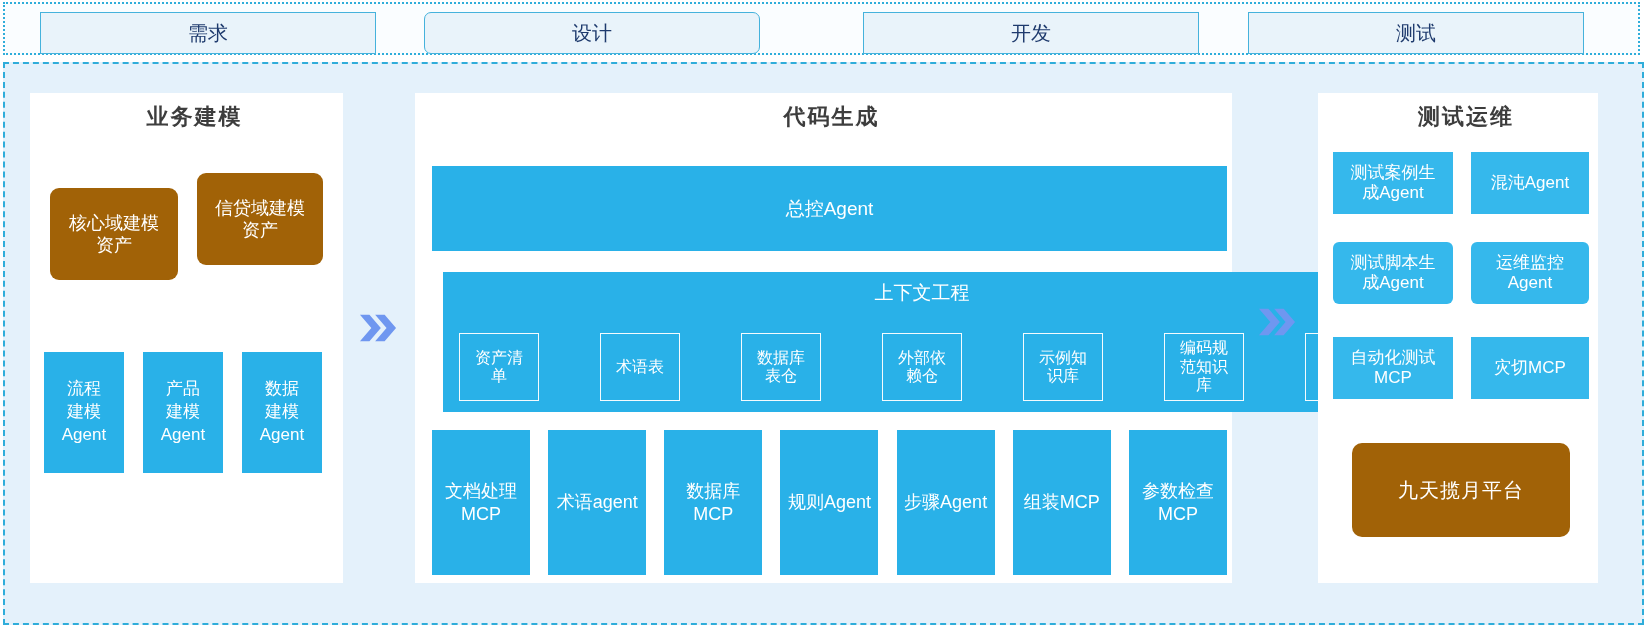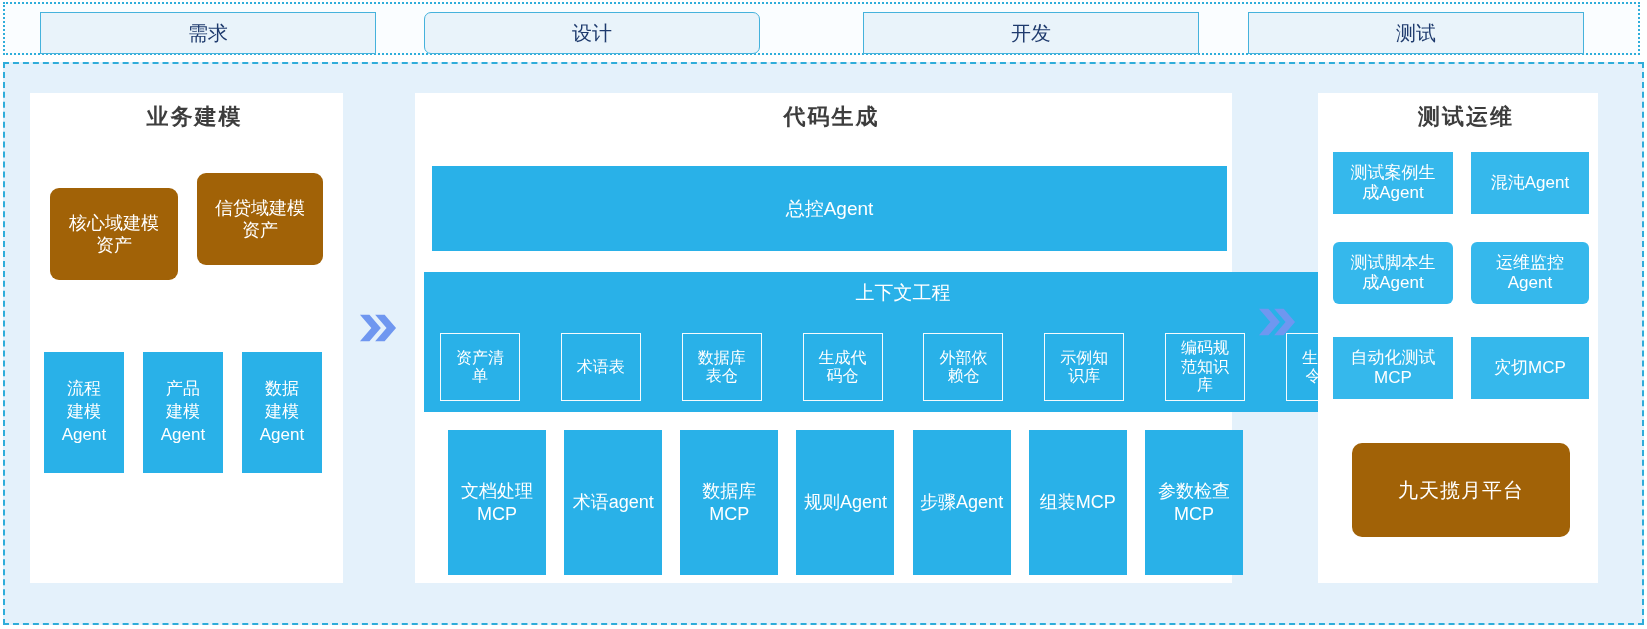--- a/index.html
+++ b/index.html
@@ -34,30 +34,30 @@
   .cyan-light{background:#35b8ec;}
 
   
   .asset-0{left:20px;top:95px;width:128px;height:92px;font-size:18px;line-height:1.25;}
   .asset-1{left:167px;top:80px;width:126px;height:92px;font-size:18px;line-height:1.25;}
   .bagent{top:259px;width:80px;height:121px;font-size:17px;line-height:1.35;}
   .bagent.a0{left:14px;} .bagent.a1{left:113px;} .bagent.a2{left:212px;}
 
   
   .master-bar{left:17px;top:73px;width:795px;height:85px;font-size:19px;}
-  .context-section{position:absolute;left:9px;top:179px;width:958px;height:140px;background:#29b1e8;}
+  .context-section{position:absolute;left:28px;top:179px;width:958px;height:140px;background:#29b1e8;}
   .context-title{position:absolute;left:0;top:8px;width:100%;text-align:center;
     color:#ffffff;font-size:19px;}
   .ctx-row{position:absolute;left:0;top:45px;width:100%;height:68px;
     display:flex;justify-content:space-between;padding:16px 16px;box-sizing:border-box;}
   .ctx-box{width:80px;height:68px;border:1px solid rgba(255,255,255,0.95);
     display:flex;align-items:center;justify-content:center;text-align:center;
     color:#ffffff;font-size:16px;line-height:1.15;white-space:pre-line;box-sizing:border-box;}
   .tool-row{position:absolute;left:17px;top:337px;width:795px;height:145px;
-    display:flex;justify-content:space-between;margin-left:16px;}
+    display:flex;justify-content:space-between;}
   .tool-box{width:98px;height:145px;background:#29b1e8;
     display:flex;align-items:center;justify-content:center;text-align:center;
     color:#ffffff;font-size:18px;line-height:1.25;white-space:pre-line;}
 
   
   .grid-box{width:120px;height:62px;font-size:17px;line-height:1.2;}
   .gc0{left:15px;} .gc1{left:153px;width:118px;}
   .gr0{top:59px;} .gr1{top:149px;border-radius:6px;} .gr2{top:244px;}
   .platform{left:34px;top:350px;width:218px;height:94px;font-size:20px;letter-spacing:1px;border-radius:10px;}
 
@@ -102,22 +102,20 @@
     <div class="box cyan master-bar">总控Agent</div>
 
     <div class="context-section">
       <div class="context-title">上下文工程</div>
       <div class="ctx-row">
         <div class="ctx-box">资产清
 单</div>
         <div class="ctx-box">术语表</div>
         <div class="ctx-box">数据库
 表仓</div>
-        <div class="ctx-box">生成代
-码仓</div>
         <div class="ctx-box">外部依
 赖仓</div>
         <div class="ctx-box">示例知
 识库</div>
         <div class="ctx-box">编码规
 范知识
 库</div>
         <div class="ctx-box">生成指
 令MD</div>
       </div>

